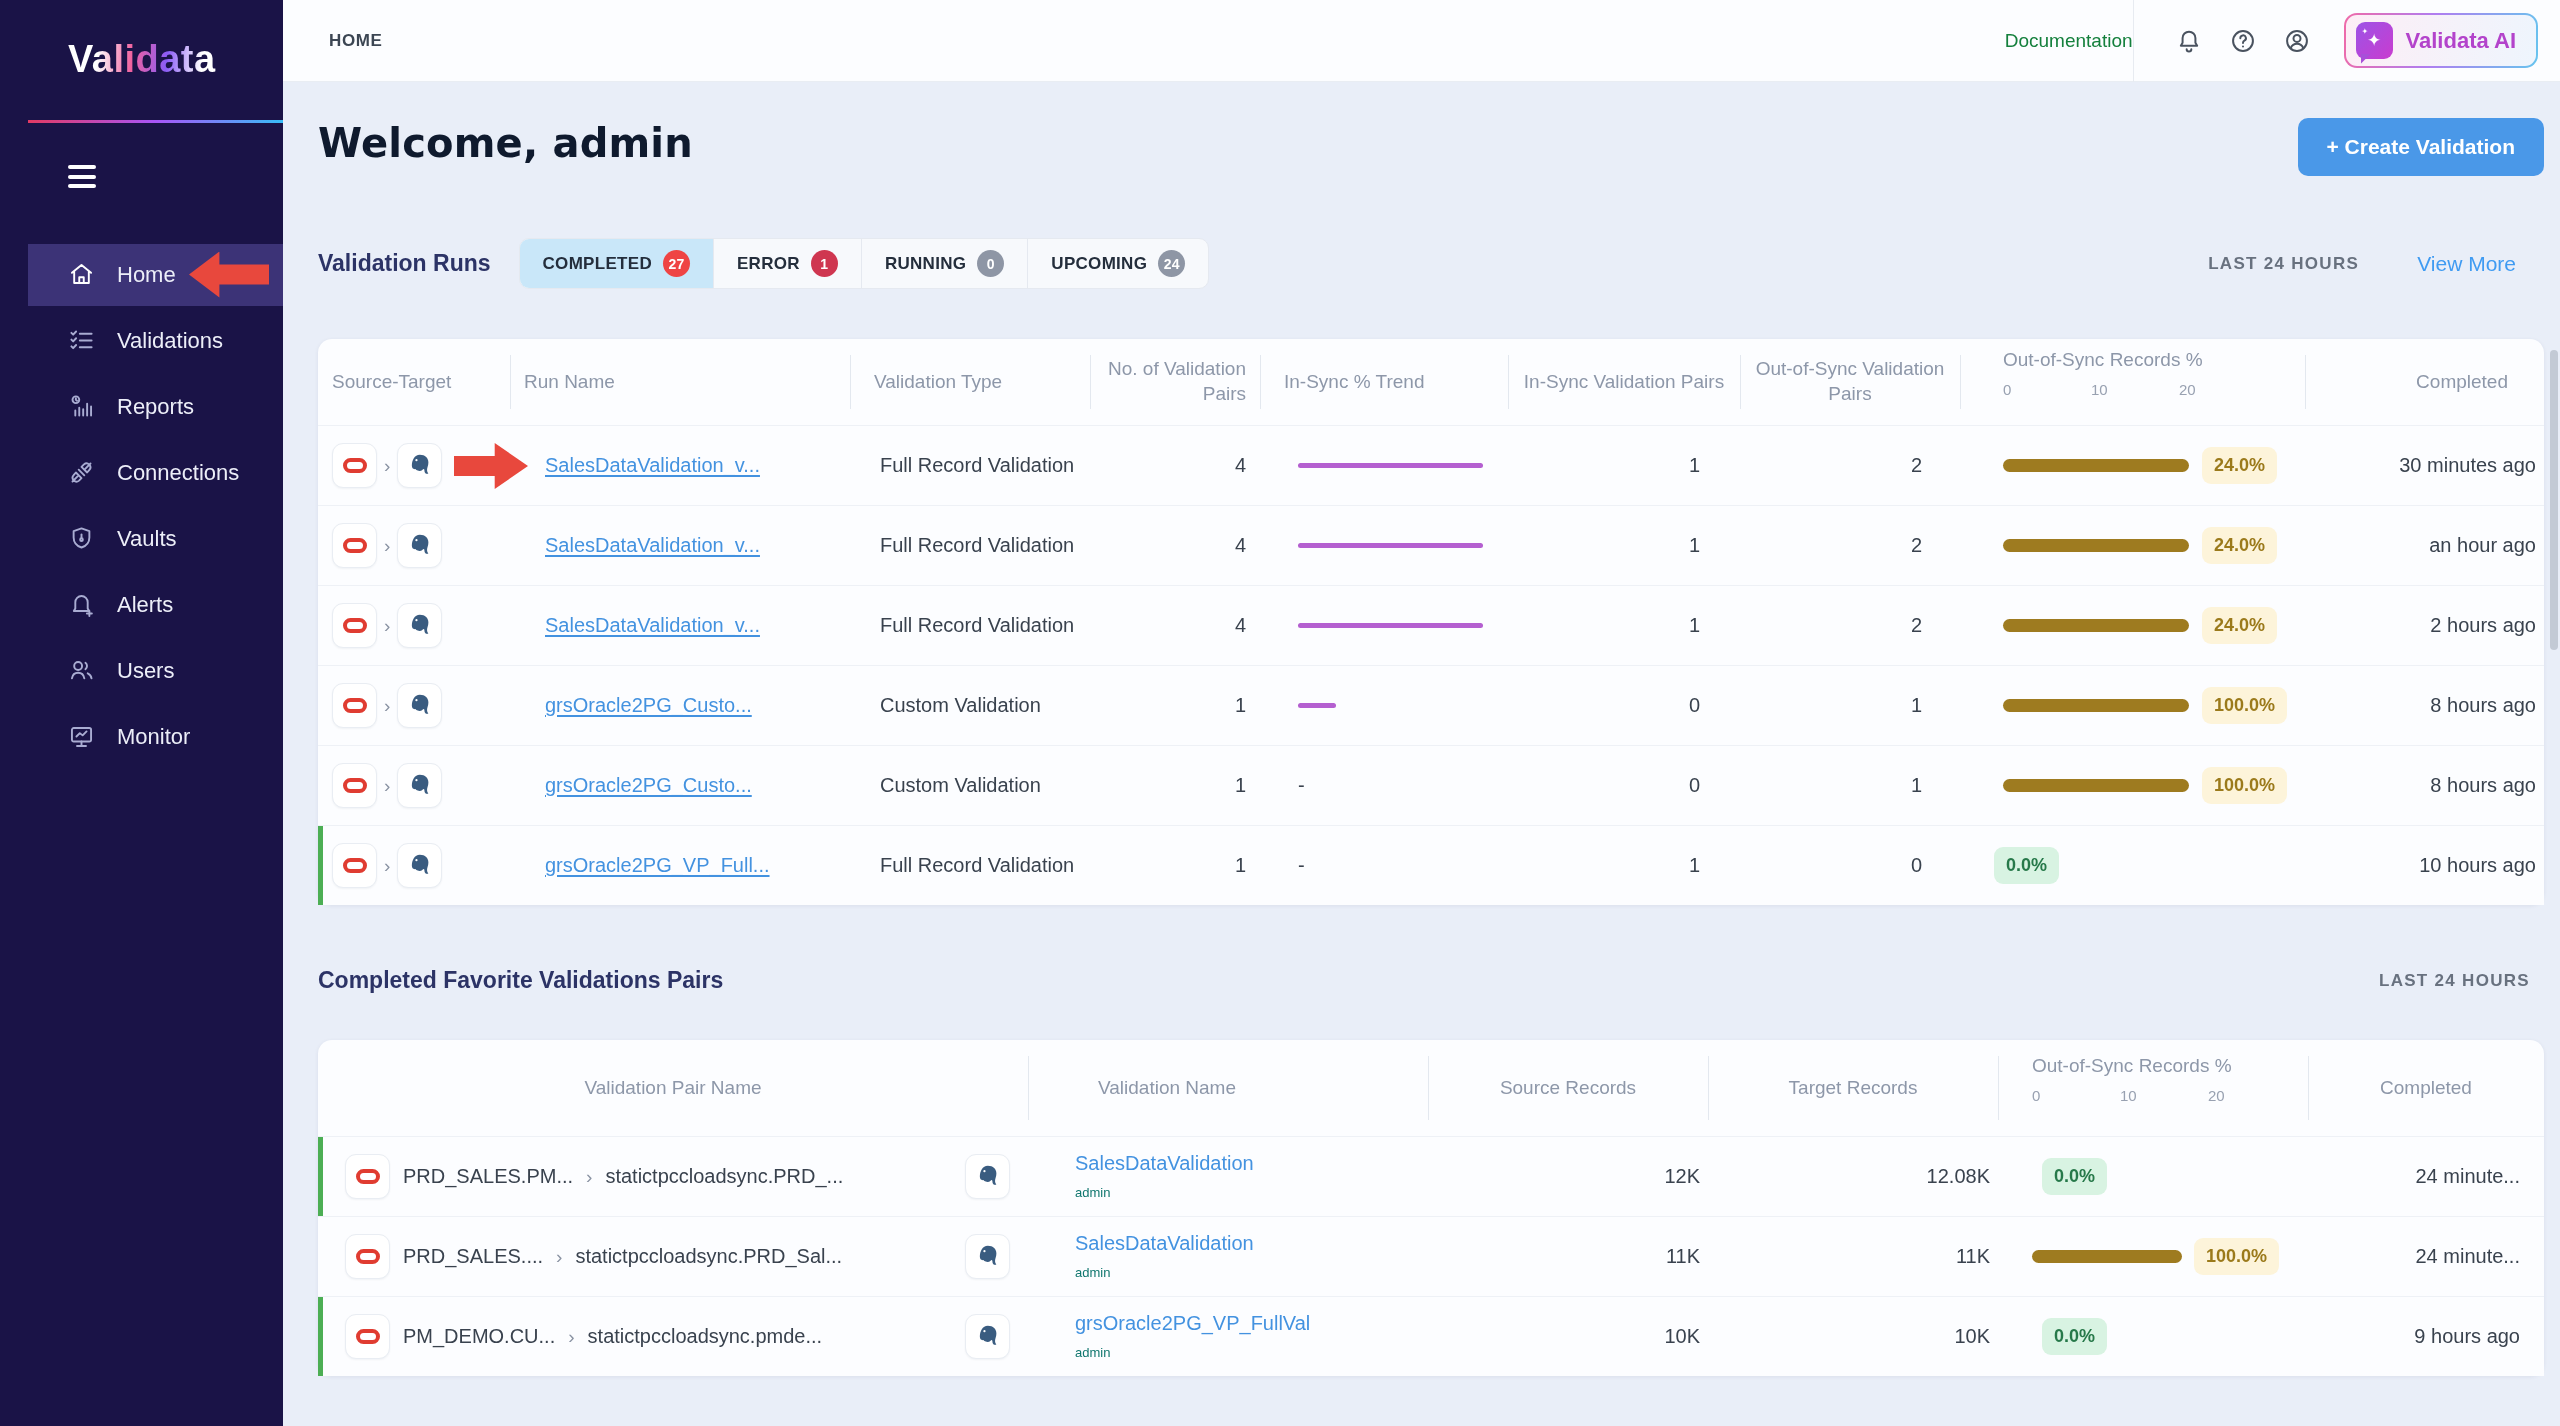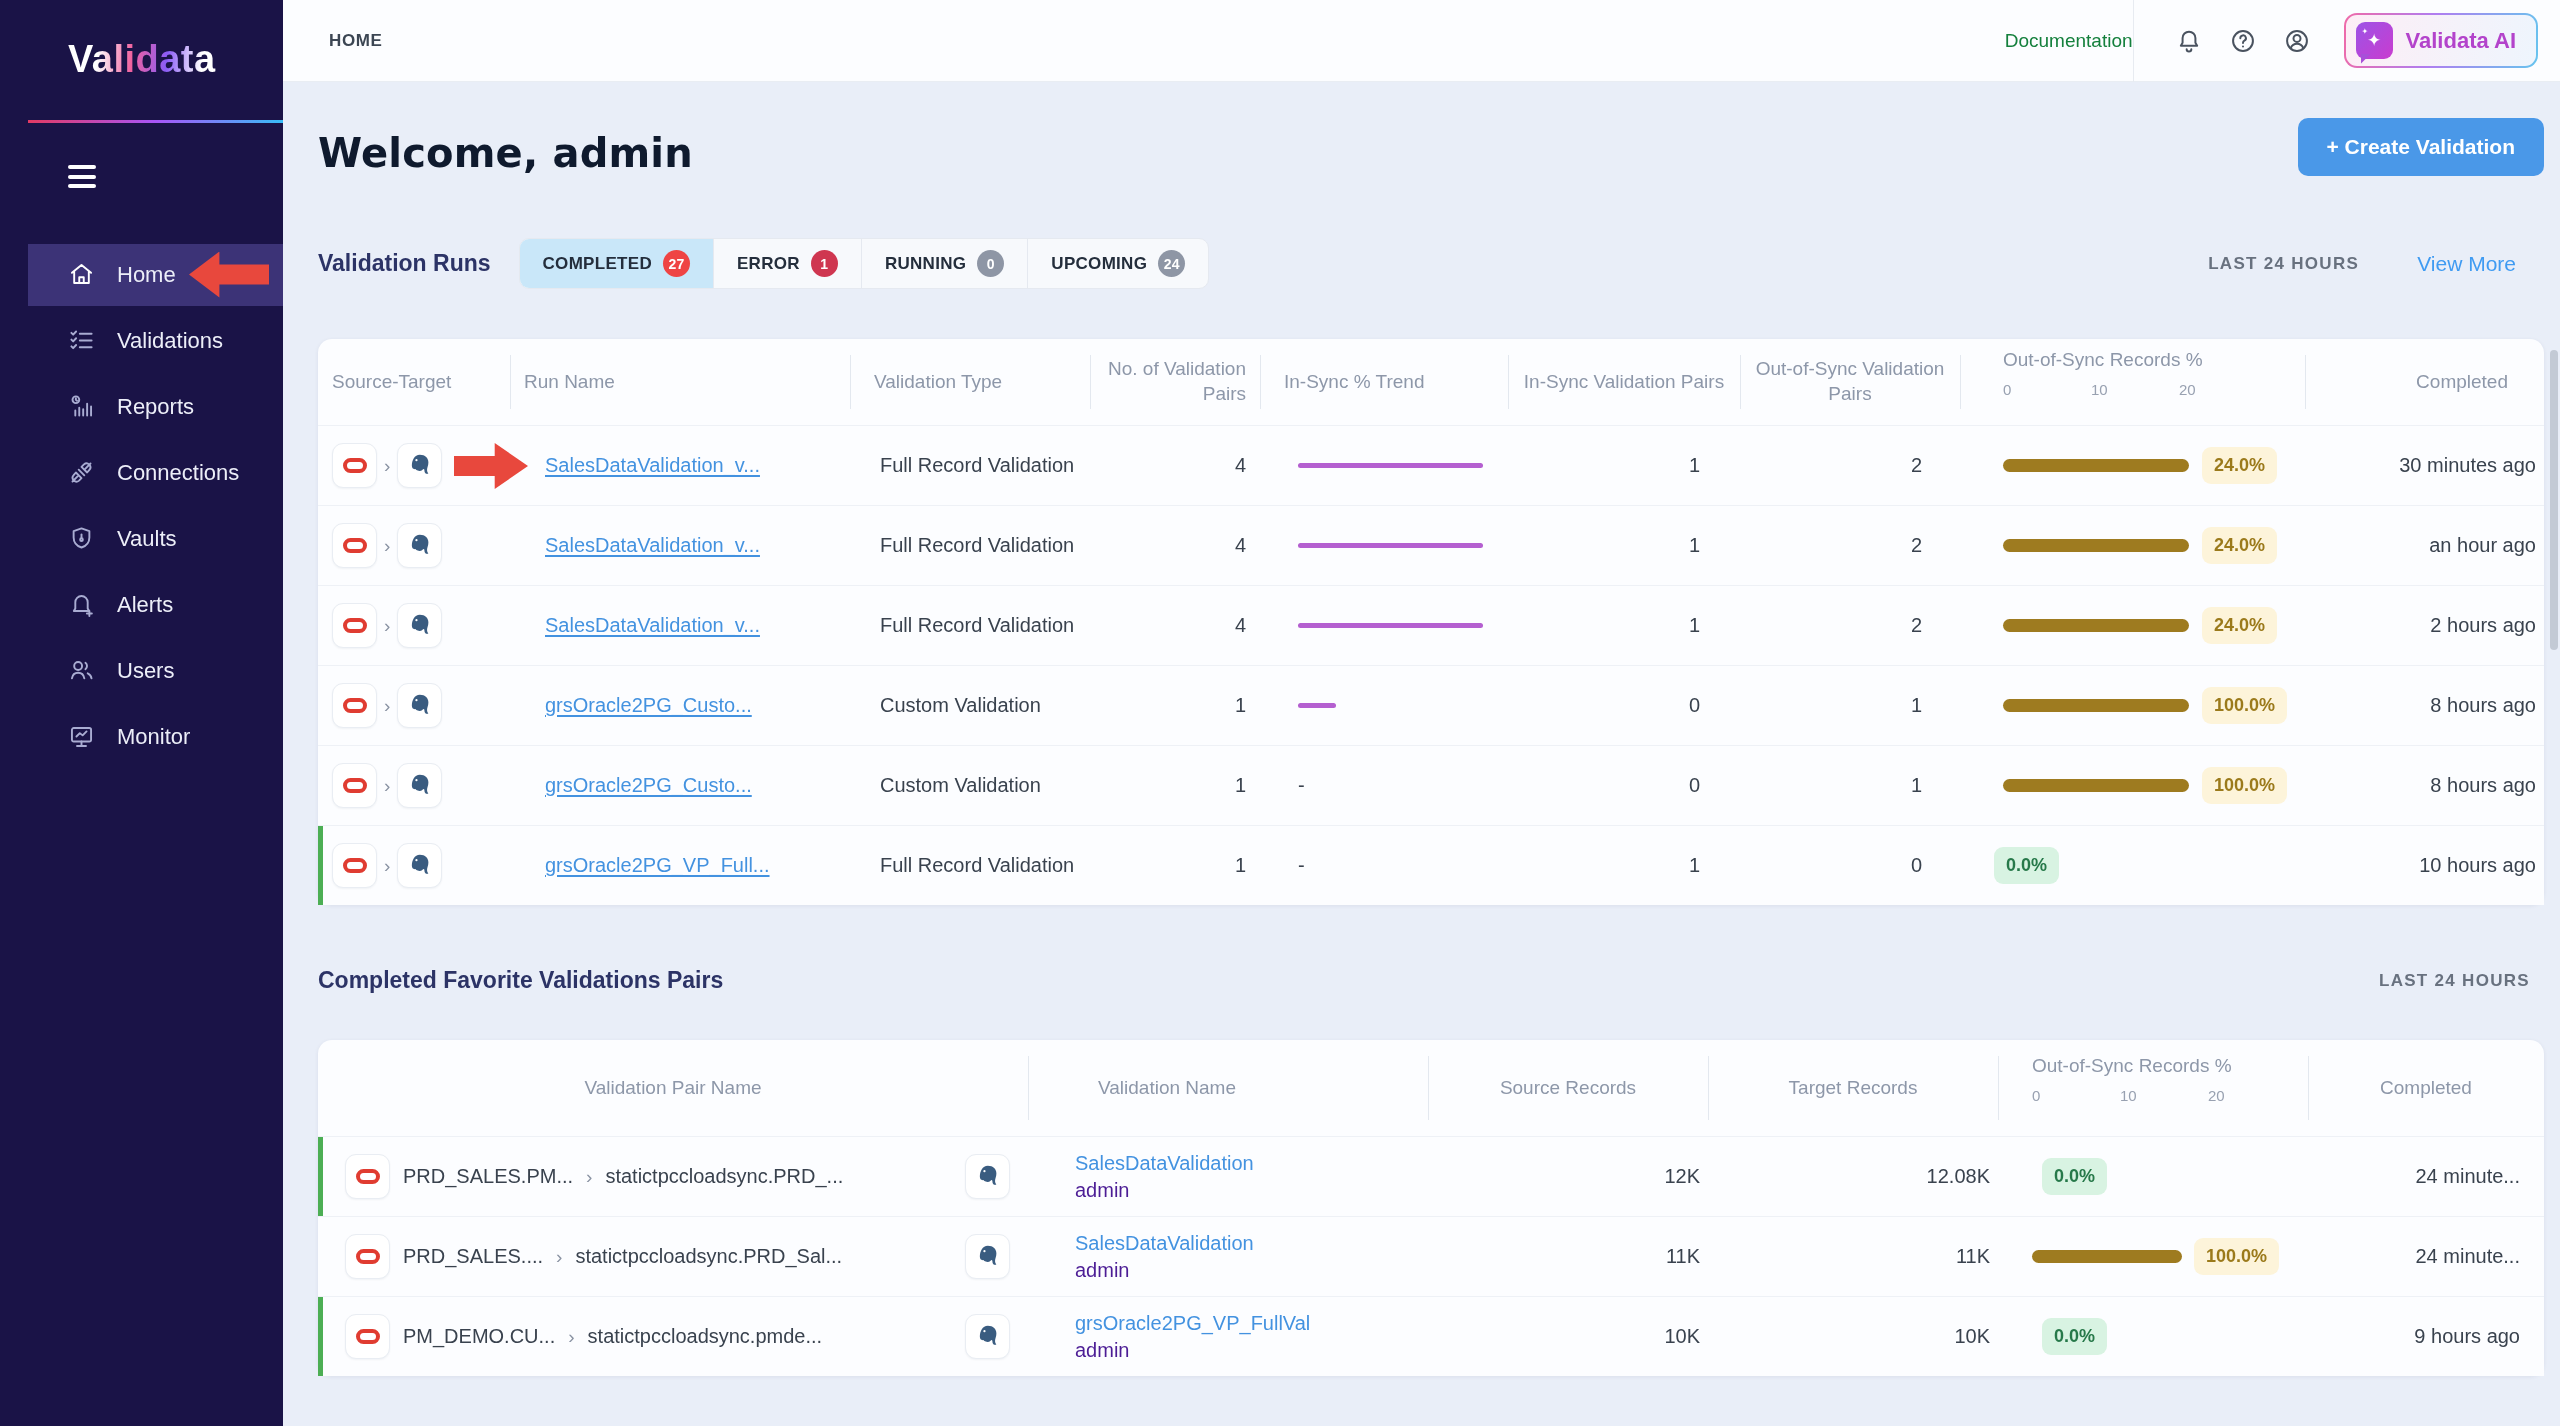--- a/index.html
+++ b/index.html
@@ -51,21 +51,21 @@
   .ai-chat-icon { width:37px; height:37px; border-radius:9px; position:relative;
     background:linear-gradient(135deg,#9d53e6,#c93ccf); color:#fff;
     display:flex; align-items:center; justify-content:center; font-size:17px; }
   .ai-chat-icon::after { content:""; position:absolute; left:5px; bottom:-5px;
     width:10px; height:10px; background:#a84fd9; clip-path:polygon(0 0,100% 0,0 100%); }
   .ai-chat-icon .spark2 { position:absolute; left:6px; top:5px; font-size:8px; }
   .ai-label { font-size:22px; font-weight:600; color:#b343cb; }
 
   .content { flex:1; padding:36px 16px 0 35px; position:relative; }
 
-  .page-head { display:flex; align-items:flex-end; justify-content:space-between; }
+  .page-head { display:flex; align-items:flex-start; justify-content:space-between; }
   .welcome { margin:2px 0 0; font-size:40px; font-weight:800; color:#0f1a2e; letter-spacing:.2px;
              font-family:"DejaVu Sans","Liberation Sans",sans-serif; }
   .create-btn { background:#4a98e8; color:#fff; font-size:21px; font-weight:600; border:none;
                 border-radius:10px; padding:17px 29px; cursor:pointer; }
 
   
   .runs-toolbar { display:flex; align-items:center; margin-top:62px; }
   .section-title { font-size:23px; font-weight:600; color:#2c3366; }
   .tabs { display:flex; margin-left:28px; border-radius:10px; overflow:hidden;
           border:1px solid #e5e9f0; background:#f7f9fc; }
@@ -128,21 +128,21 @@
 
   .annot-arrow-right { position:absolute; left:136px; top:17px; width:74px; height:46px; background:#e8483d;
     clip-path:polygon(0 28%, 55% 28%, 55% 0, 100% 50%, 55% 100%, 55% 72%, 0 72%); z-index:3; }
 
   
   .fav-head { display:flex; align-items:center; margin-top:62px; }
   .pair-cell { display:flex; align-items:center; gap:13px; padding:0 18px 0 27px; }
   .pair-text { white-space:nowrap; }
   .pg-end { margin-left:auto; }
   .vname-cell { padding-left:47px; line-height:1.35; }
-  .owner { color:#4c1d95; font-size:20px; }
+  .owner { color:#0f766e; font-size:13px; }
   .done-center { text-align:right; padding-right:24px; }
 
   
   .scrollbar-thumb { position:fixed; right:2px; top:350px; width:8px; height:300px; border-radius:4px; background:#c3cad5; }
 </style>
 </head>
 <body>
 
 <div class="app">
 

